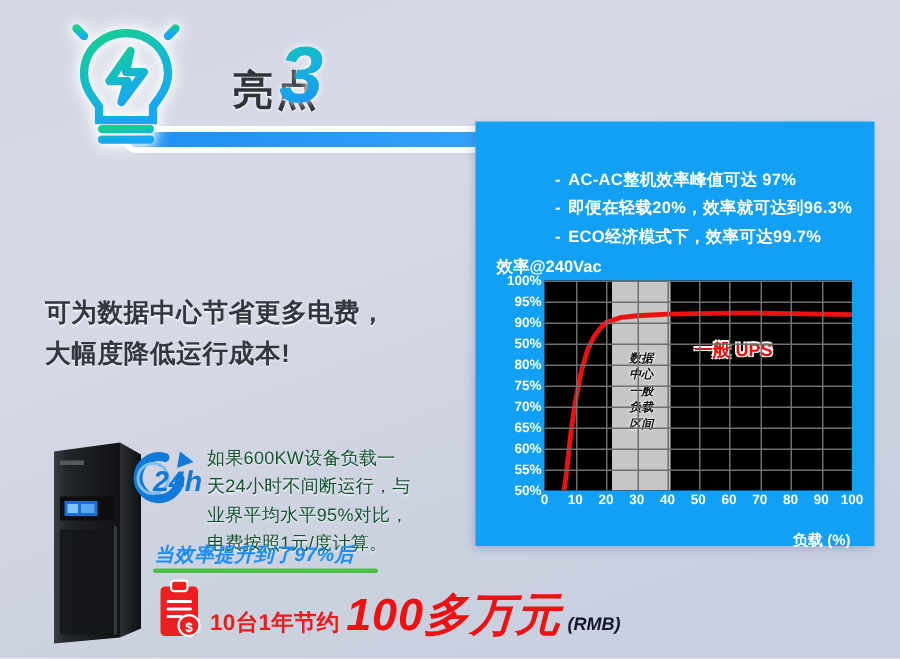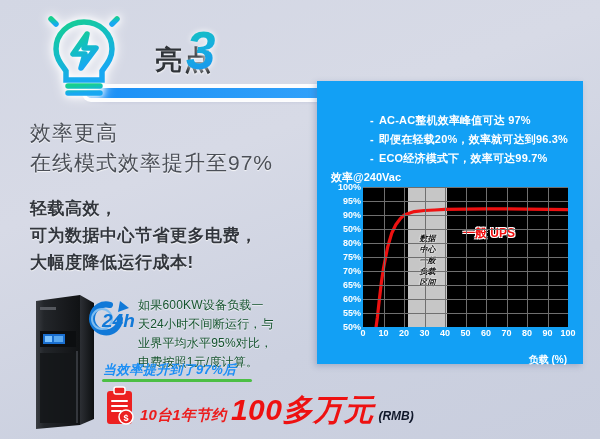--- a/index.html
+++ b/index.html
@@ -111,21 +111,21 @@
     background:#4cbf45;border-radius:2px;
   }
   .when{
     position:absolute;left:103px;top:361px;
     font-size:13px;font-weight:bold;font-style:italic;color:#1b8ef5;
     letter-spacing:.3px;white-space:nowrap;
   }
   .clip{position:absolute;left:104px;top:386px;width:34px;height:44px;}
   .save-line{position:absolute;left:140px;top:390px;white-space:nowrap;}
   .save-small{
-    font-size:15px;font-weight:bold;font-style:italic;color:#ec1c1c;
+    font-size:15px;font-weight:bold;color:#ec1c1c;
     letter-spacing:.2px;
   }
   .save-big{
     font-size:30px;font-weight:bold;font-style:italic;color:#ee1111;
     letter-spacing:.5px;
   }
   .save-rmb{
     font-size:12px;font-weight:bold;font-style:italic;color:#0f172a;
   }
 </style>
@@ -152,27 +152,22 @@
         <path d="M20 44 L12 44 M92 44 L100 44"></path>
         <path d="M28 20 L23 15 M84 20 L89 15"></path>
         <path d="M59 30 L45 50 L57 50 L53 64 L68 44 L56 44 Z" stroke-linejoin="round"></path>
       </g>
     </svg>
   </div>
 
   <div class="hdr-word">亮点</div>
   <div class="hdr-num">3</div>
 
-  <div class="lead">
-    <div>效率更高</div>
-    <div>在线模式效率提升至97%</div>
-  </div>
 
   <div class="body-copy">
-    <div>轻载高效，</div>
     <div>可为数据中心节省更多电费，</div>
     <div>大幅度降低运行成本!</div>
   </div>
 
   <div class="panel">
 
     <ul class="bullets">
       <li>AC-AC整机效率峰值可达 97%</li>
       <li>即便在轻载20%，效率就可达到96.3%</li>
       <li>ECO经济模式下，效率可达99.7%</li>

